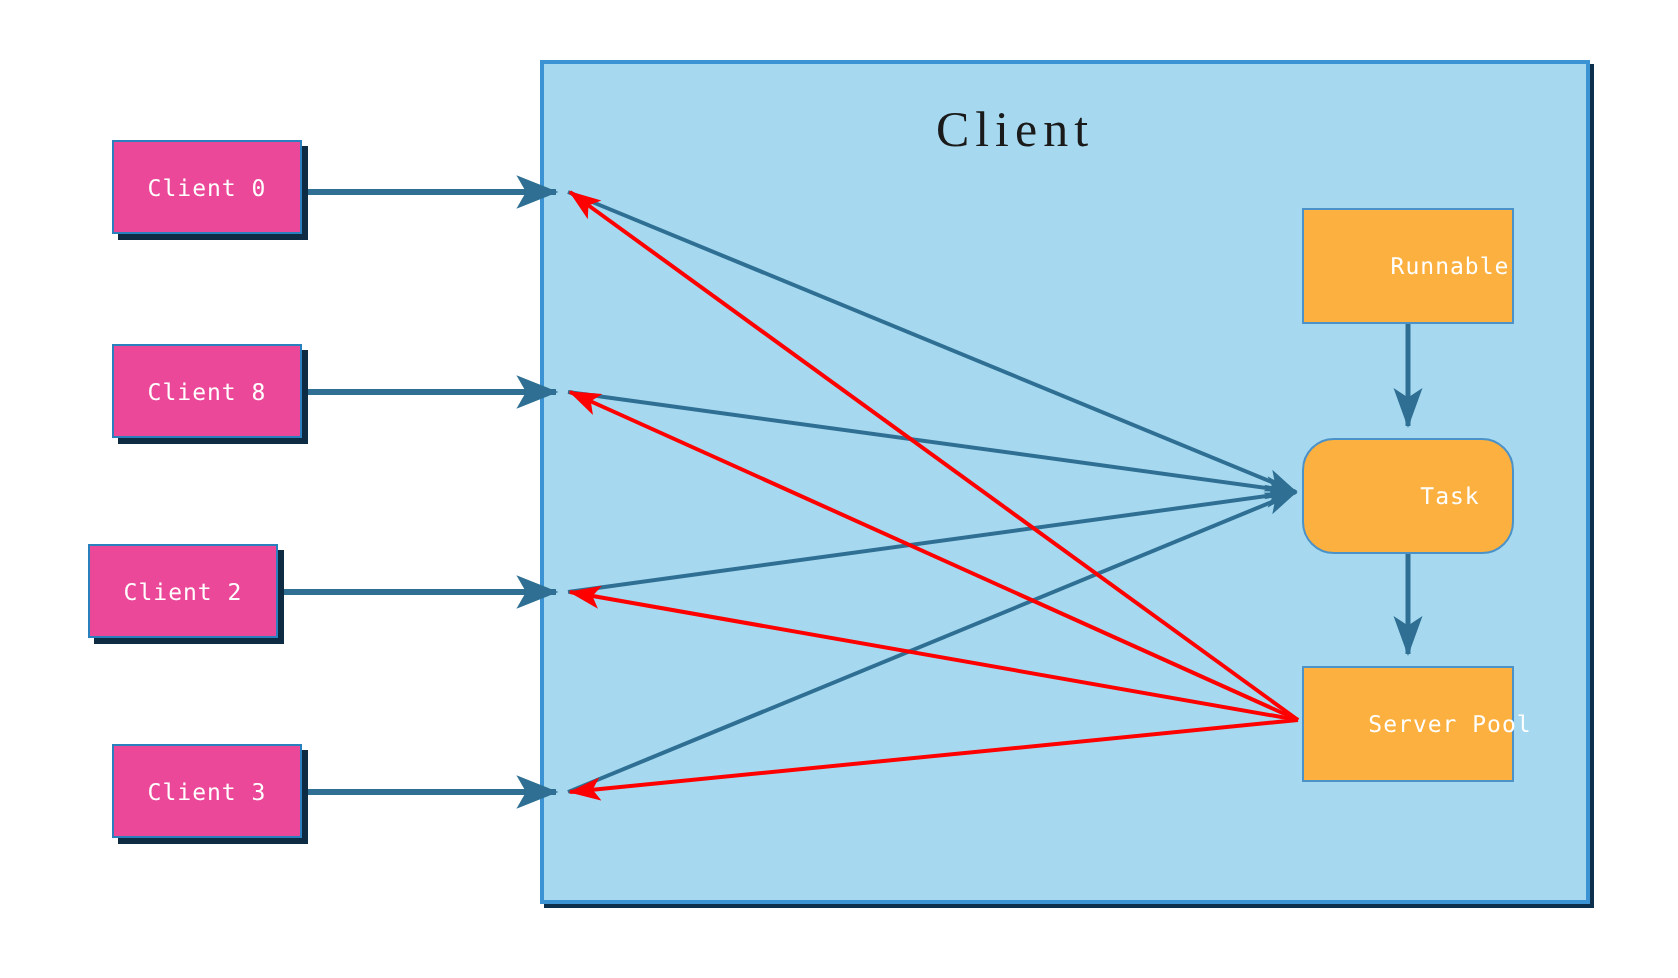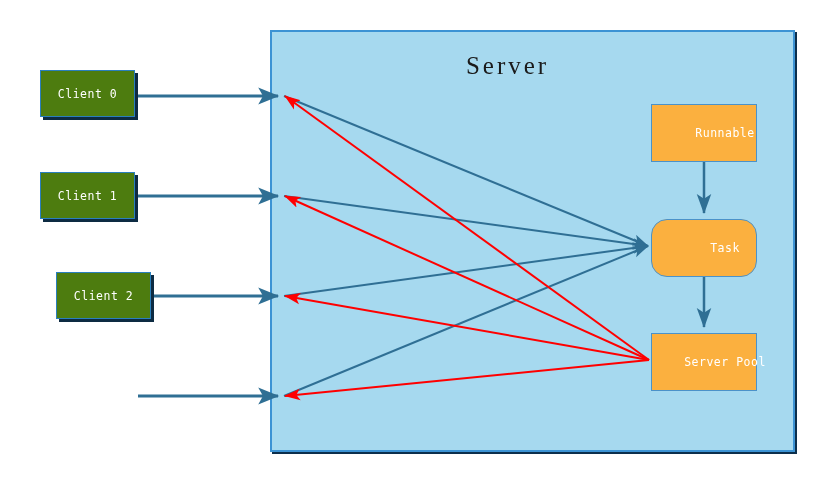--- a/index.html
+++ b/index.html
@@ -45,39 +45,40 @@
     font-family: "Liberation Serif", serif;
     font-size: 25px;
     letter-spacing: 3px;
     color: #1a1a1a;
     z-index: 3;
   }
   .client-box {
     position: absolute;
     width: 95px;
     height: 47px;
-    background: #4d7c0f;
+    background: #ec4899;
     border: 1px solid #2a7fbd;
     box-sizing: border-box;
     box-shadow: 3px 3px 0 0 #0d2b42;
     display: flex;
     align-items: center;
     justify-content: center;
     z-index: 4;
+    margin-left: 16px;
   }
   .client-label {
     font-family: "DejaVu Sans Mono", monospace;
     font-size: 11.5px;
     color: #ffffff;
     letter-spacing: 0.5px;
     white-space: nowrap;
   }
   .c0 { left: 40px; top: 70px; }
   .c1 { left: 40px; top: 172px; }
-  .c2 { left: 56px; top: 272px; }
+  .c2 { left: 28px; top: 272px; }
   .c3 { left: 40px; top: 372px; }
 
   .node-box {
     position: absolute;
     width: 106px;
     height: 58px;
     background: #fbb03f;
     border: 1px solid #4b92c9;
     box-sizing: border-box;
     display: flex;
@@ -98,30 +99,33 @@
   .n-pool     { left: 651px; top: 333px; }
   #wires { z-index: 3; pointer-events: none; }
 </style>
 </head>
 <body>
 
 <div id="canvas">
 
   <div class="server-panel"></div>
 
-  <div class="server-title">Server</div>
+  <div class="server-title">Client</div>
 
   <div class="client-box c0">
     <span class="client-label">Client 0</span>
   </div>
   <div class="client-box c1">
-    <span class="client-label">Client 1</span>
+    <span class="client-label">Client 8</span>
   </div>
   <div class="client-box c2">
     <span class="client-label">Client 2</span>
+  </div>
+  <div class="client-box c3">
+    <span class="client-label">Client 3</span>
   </div>
 
   <div class="node-box n-runnable">
     <span class="node-label">Runnable</span>
   </div>
   <div class="node-box n-task">
     <span class="node-label">Task</span>
   </div>
   <div class="node-box n-pool">
     <span class="node-label">Server Pool</span>

